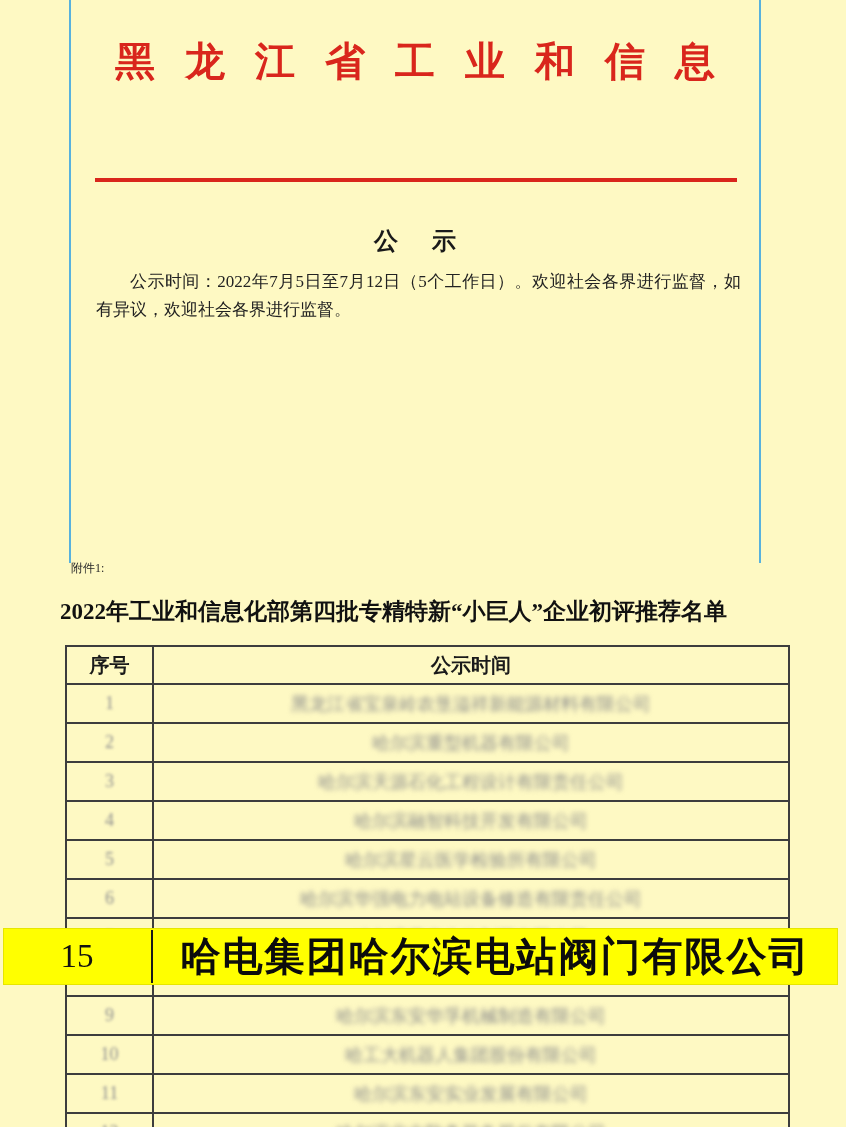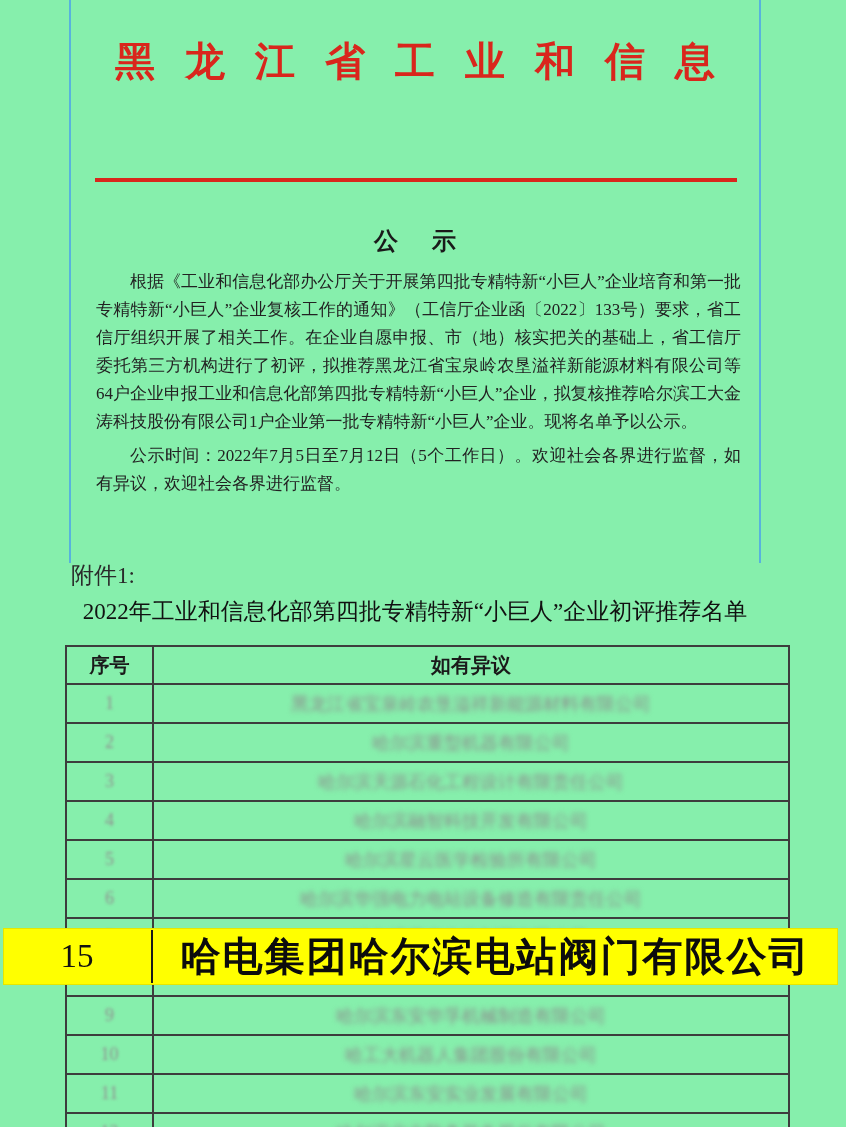--- a/index.html
+++ b/index.html
@@ -1,20 +1,20 @@
 <!DOCTYPE html>
 <html><head>
 <meta charset="utf-8">
 <style>
   * { margin:0; padding:0; box-sizing:border-box; }
   html,body { background:#ffffff; }
   .page {
     position:relative;
     width:846px; height:1127px;
-    background:#86efac;
+    background:#fef9c3;
     overflow:hidden;
     font-family:"Liberation Serif","DejaVu Serif",serif;
     color:#1d1d1d;
   }
   
   .blue-line { position:absolute; top:0; width:2px; height:563px; background:#58b2dd; }
   .blue-line.left  { left:69px; }
   .blue-line.right { left:759px; }
 
   
@@ -40,26 +40,26 @@
   .notice-body {
     position:absolute; left:96px; top:268px; width:645px;
     font-size:17px; line-height:28px; text-align:justify;
     color:#222222;
   }
   .notice-body p { text-indent:2em; margin:0; }
   .notice-body p + p { margin-top:6px; }
 
   .attachment-label {
     position:absolute; left:71px; top:560px;
-    font-size:23px; color:#2a2a2a;
+    font-size:12px; color:#2a2a2a;
   }
 
   .table-title {
     position:absolute; left:60px; top:596px; width:710px;
-    text-align:center; font-size:23px; font-weight:400;
+    text-align:left; font-size:23px; font-weight:700;
     color:#111111; white-space:nowrap;
   }
 
   
   table.roster {
     position:absolute; left:65px; top:645px; width:725px;
     border-collapse:collapse; table-layout:fixed;
   }
   table.roster th, table.roster td {
     border:2px solid #3d3d3d;
@@ -102,37 +102,36 @@
 
   <div class="letterhead">
     <div>黑龙江省工业和信息</div>
   </div>
 
   <div class="red-rule"></div>
 
   <div class="notice-title">公 示</div>
 
   <div class="notice-body">
-    <p>根据《工业和信息化部办公厅关于开展第四批专精特新“小巨人”企业培育和第一批专精特新“小巨人”企业复核工作的通知》（工信厅企业函〔2022〕133号）要求，省工信厅组织开展了相关工作。在企业自愿申报、市（地）核实把关的基础上，省工信厅委托第三方机构进行了初评，拟推荐黑龙江省宝泉岭农垦溢祥新能源材料有限公司等64户企业申报工业和信息化部第四批专精特新“小巨人”企业，拟复核推荐哈尔滨工大金涛科技股份有限公司1户企业第一批专精特新“小巨人”企业。现将名单予以公示。</p>
     <p>公示时间：2022年7月5日至7月12日（5个工作日）。欢迎社会各界进行监督，如有异议，欢迎社会各界进行监督。</p>
   </div>
 
   <div class="attachment-label">附件1:</div>
 
   <div class="table-title">2022年工业和信息化部第四批专精特新“小巨人”企业初评推荐名单</div>
 
   <table class="roster">
     <colgroup>
         <col class="c-no">
         <col>
       </colgroup>
     <thead>
       <tr>
         <th>序号</th>
-        <th>如有异议</th>
+        <th>公示时间</th>
       </tr>
     </thead>
     <tbody>
       <tr>
           <td><span class="blur-num">1</span></td>
           <td><span class="blur-text">黑龙江省宝泉岭农垦溢祥新能源材料有限公司</span></td>
         </tr>
       <tr>
           <td><span class="blur-num">2</span></td>
           <td><span class="blur-text">哈尔滨重型机器有限公司</span></td>

